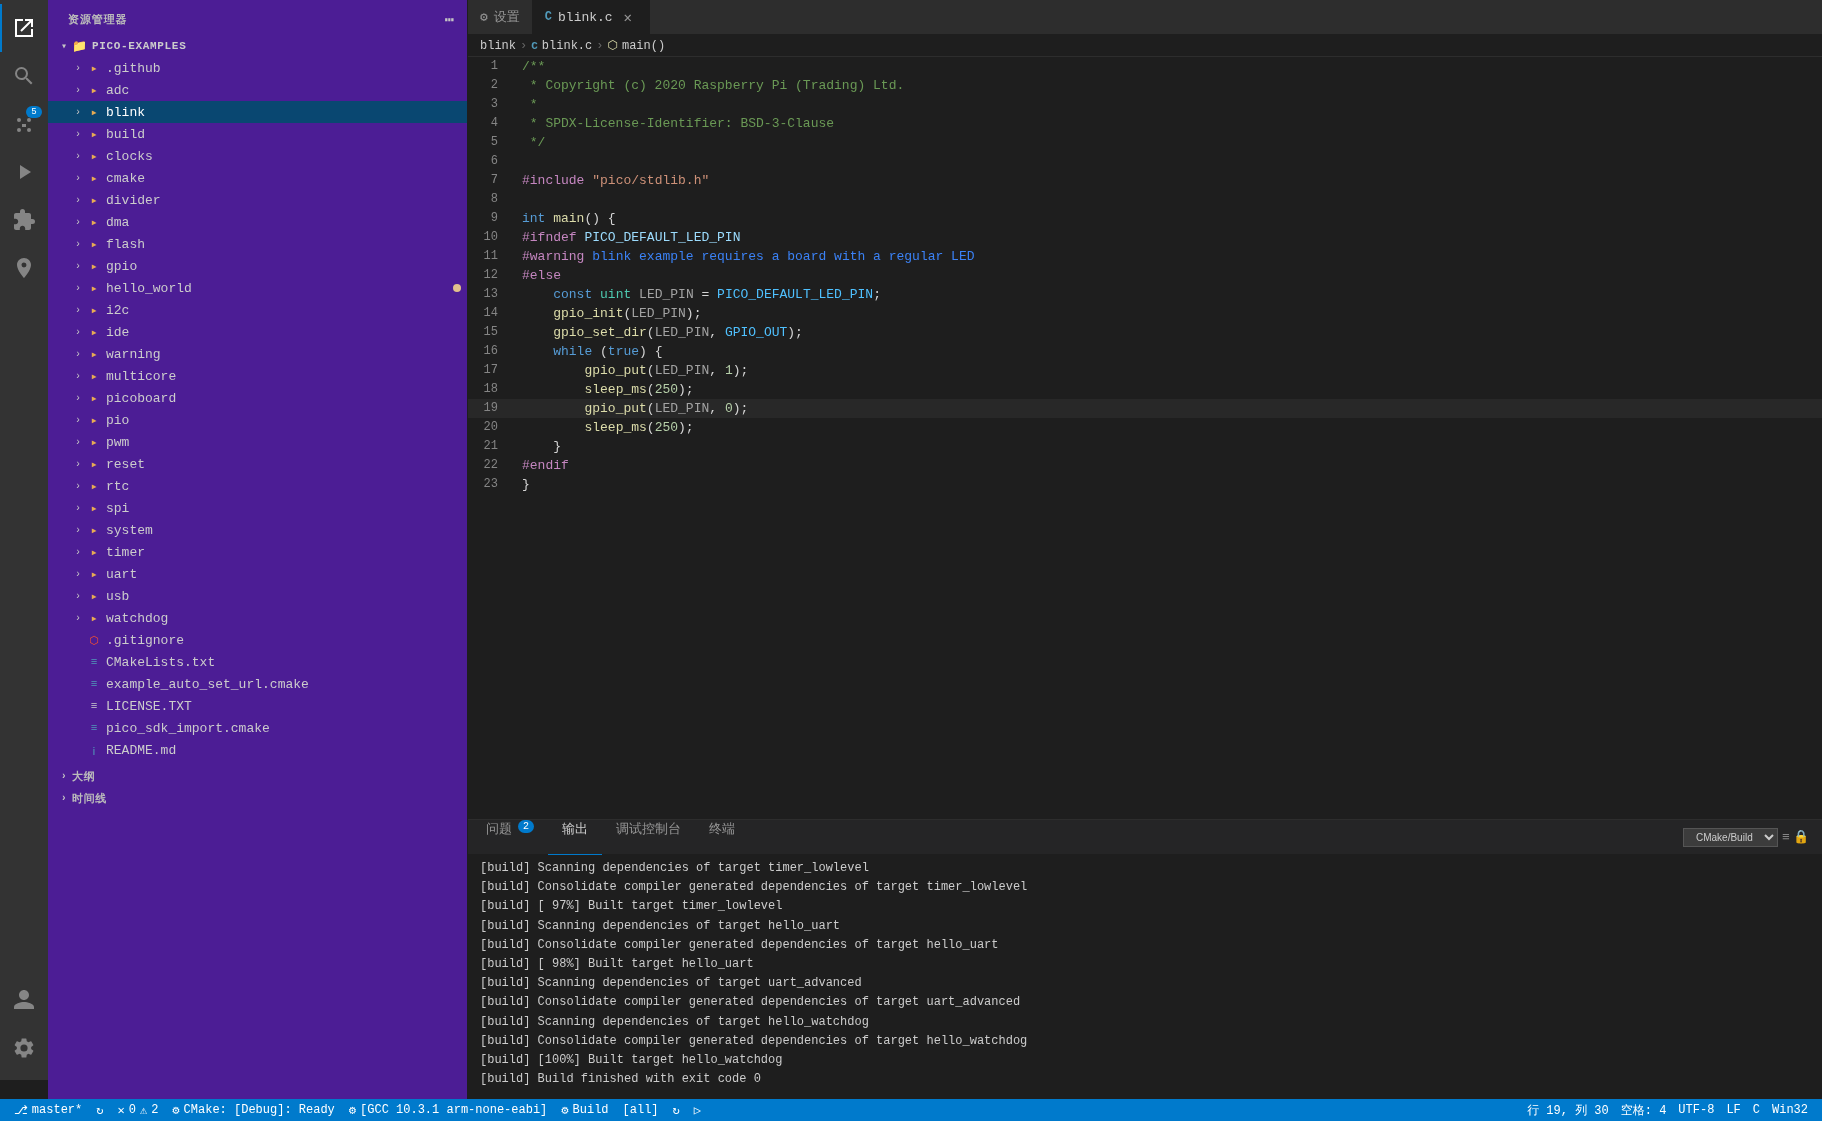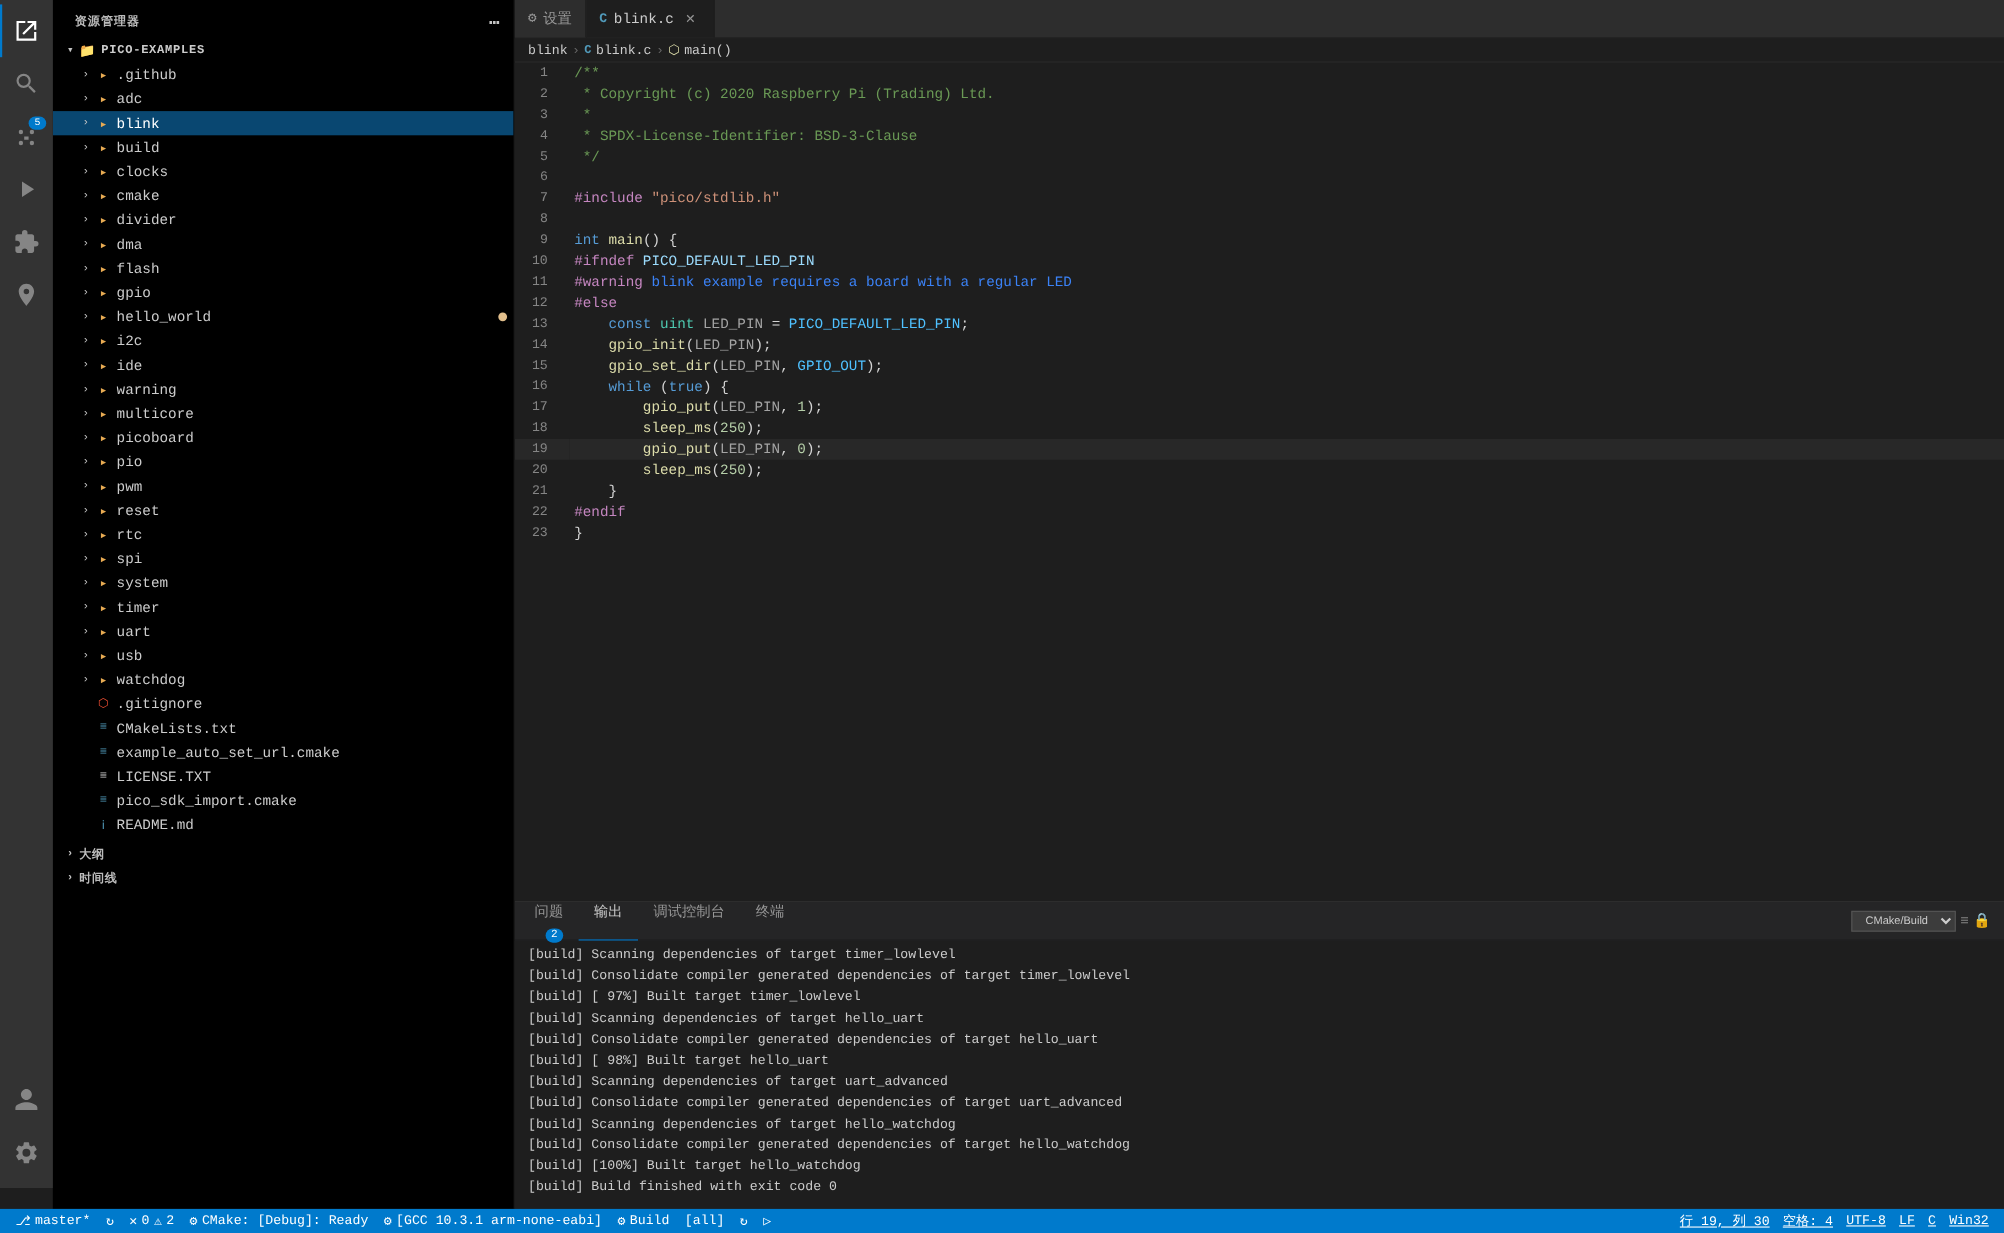--- a/index.html
+++ b/index.html
@@ -77,21 +77,21 @@
       display: flex;
       flex-direction: row;
       flex: 1;
       margin-left: 48px;
       height: 1080px;
     }
 
     
     .sidebar {
       width: 420px;
-      background: #000000;
+      background: #4c1d95;
       display: flex;
       flex-direction: column;
       overflow: hidden;
       border-right: 1px solid #1e1e1e;
     }
     .sidebar-header {
       padding: 8px 12px 4px 20px;
       font-size: 11px;
       text-transform: uppercase;
       letter-spacing: 0.08em;
@@ -288,27 +288,26 @@
       background: #252526;
       height: 35px;
       align-items: center;
       border-bottom: 1px solid #1e1e1e;
       padding: 0 4px;
     }
     .panel-tab {
       padding: 0 14px;
       height: 35px;
       display: flex;
-      align-items: flex-end;
+      align-items: flex-start;
       font-size: 13px;
       color: #969696;
       cursor: pointer;
       border-bottom: 1px solid transparent;
       gap: 6px;
-      flex-direction: column;
     }
     .panel-tab.active {
       color: #cccccc;
       border-bottom: 1px solid #007acc;
     }
     .badge-num {
       background: #007acc;
       color: white;
       font-size: 10px;
       border-radius: 10px;
@@ -361,21 +360,20 @@
       display: flex;
       align-items: center;
       gap: 4px;
       cursor: pointer;
       white-space: nowrap;
     }
     .status-right {
       margin-left: auto;
       display: flex;
       align-items: center;
-      text-decoration: underline;
     }
 
     
     .icon-folder { color: #e8ab53; }
     .icon-cmake { color: #519aba; }
     .icon-txt { color: #cccccc; }
     .icon-md { color: #519aba; }
   </style>
 </head>
 <body>

